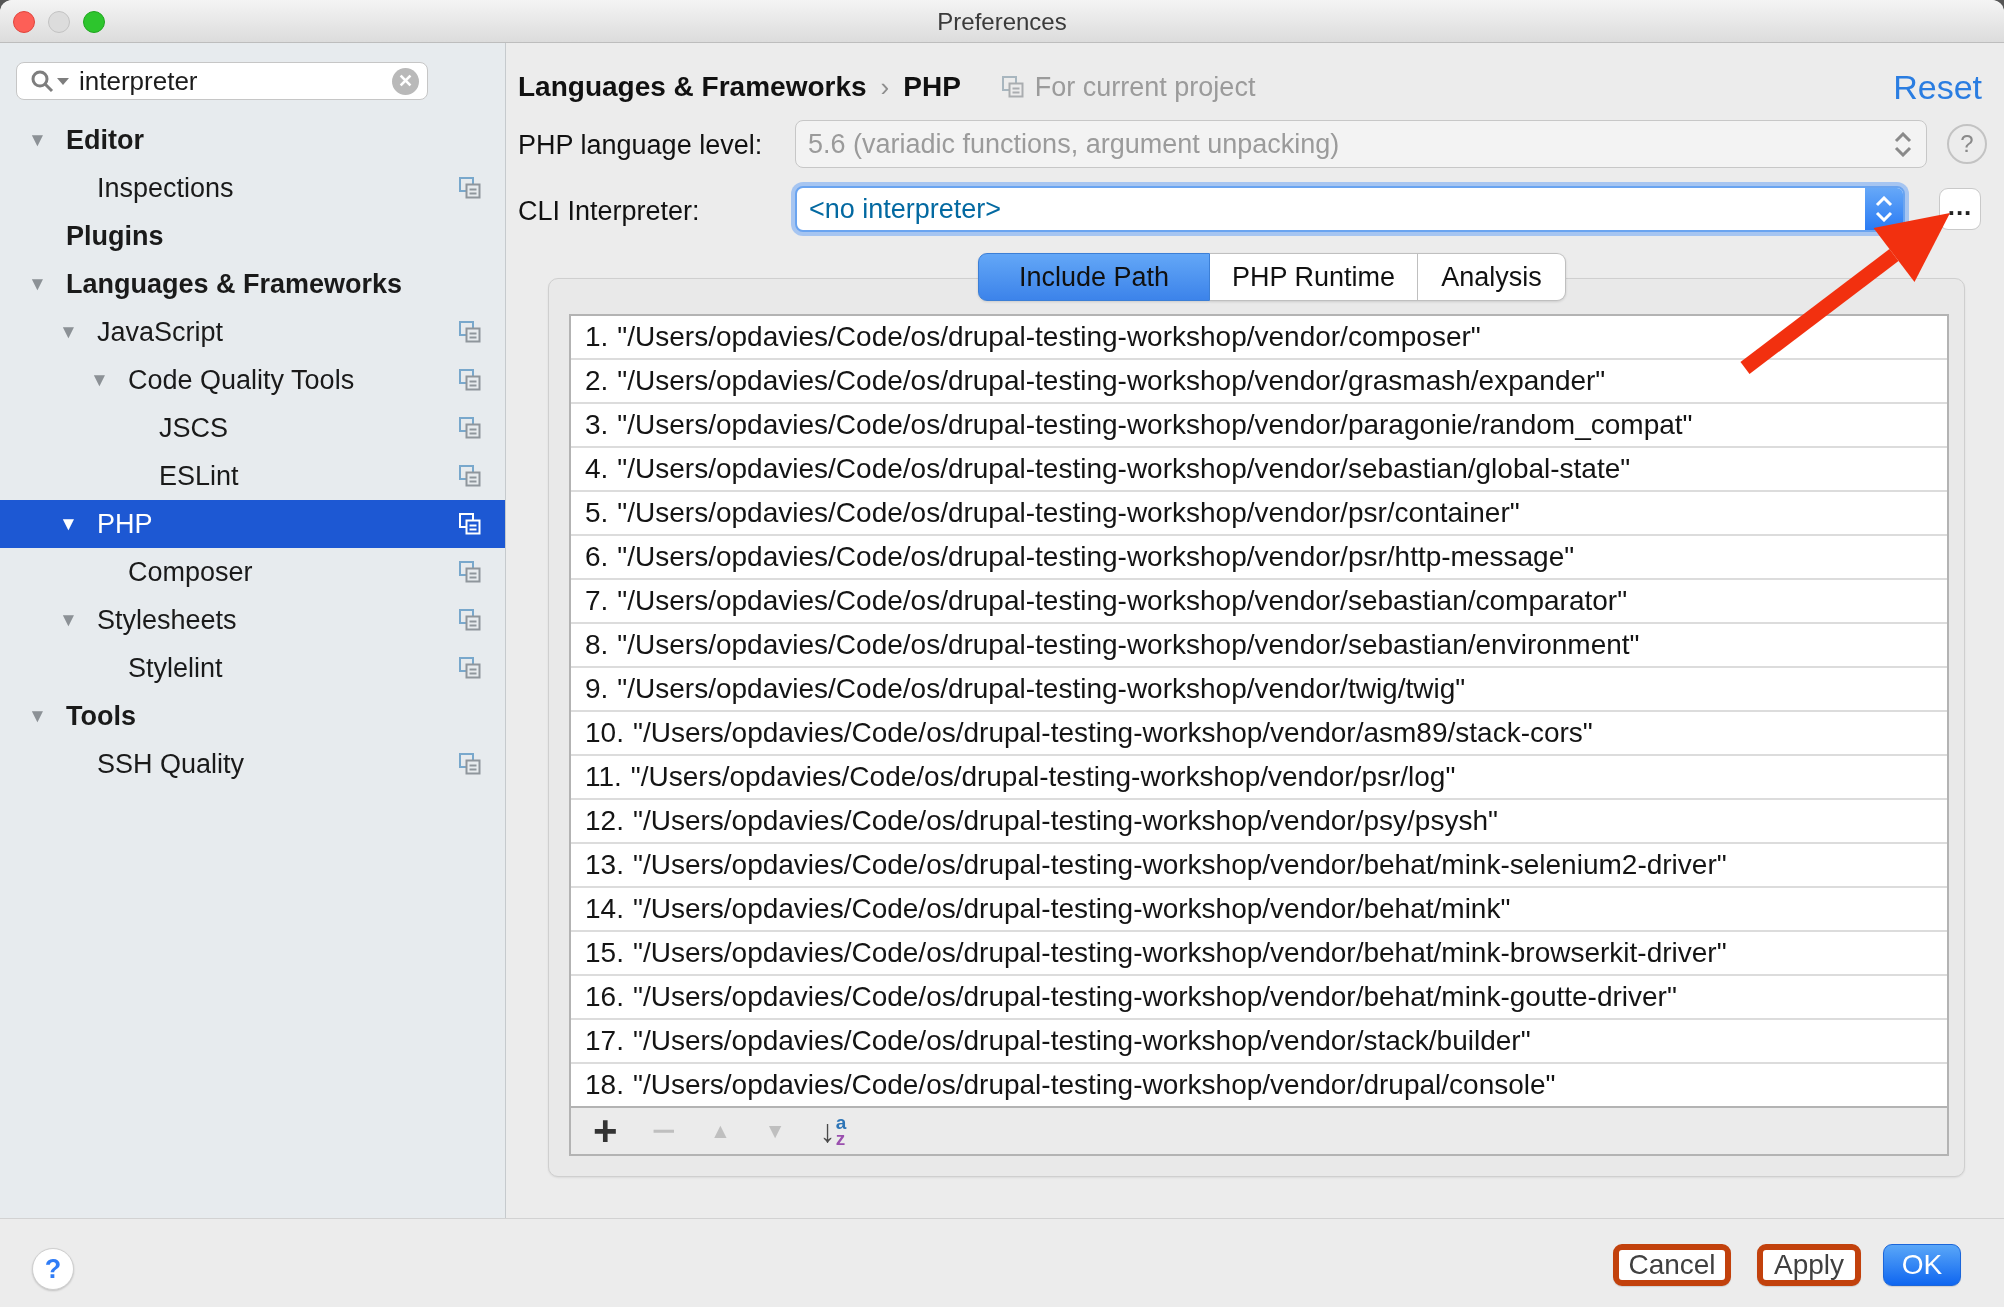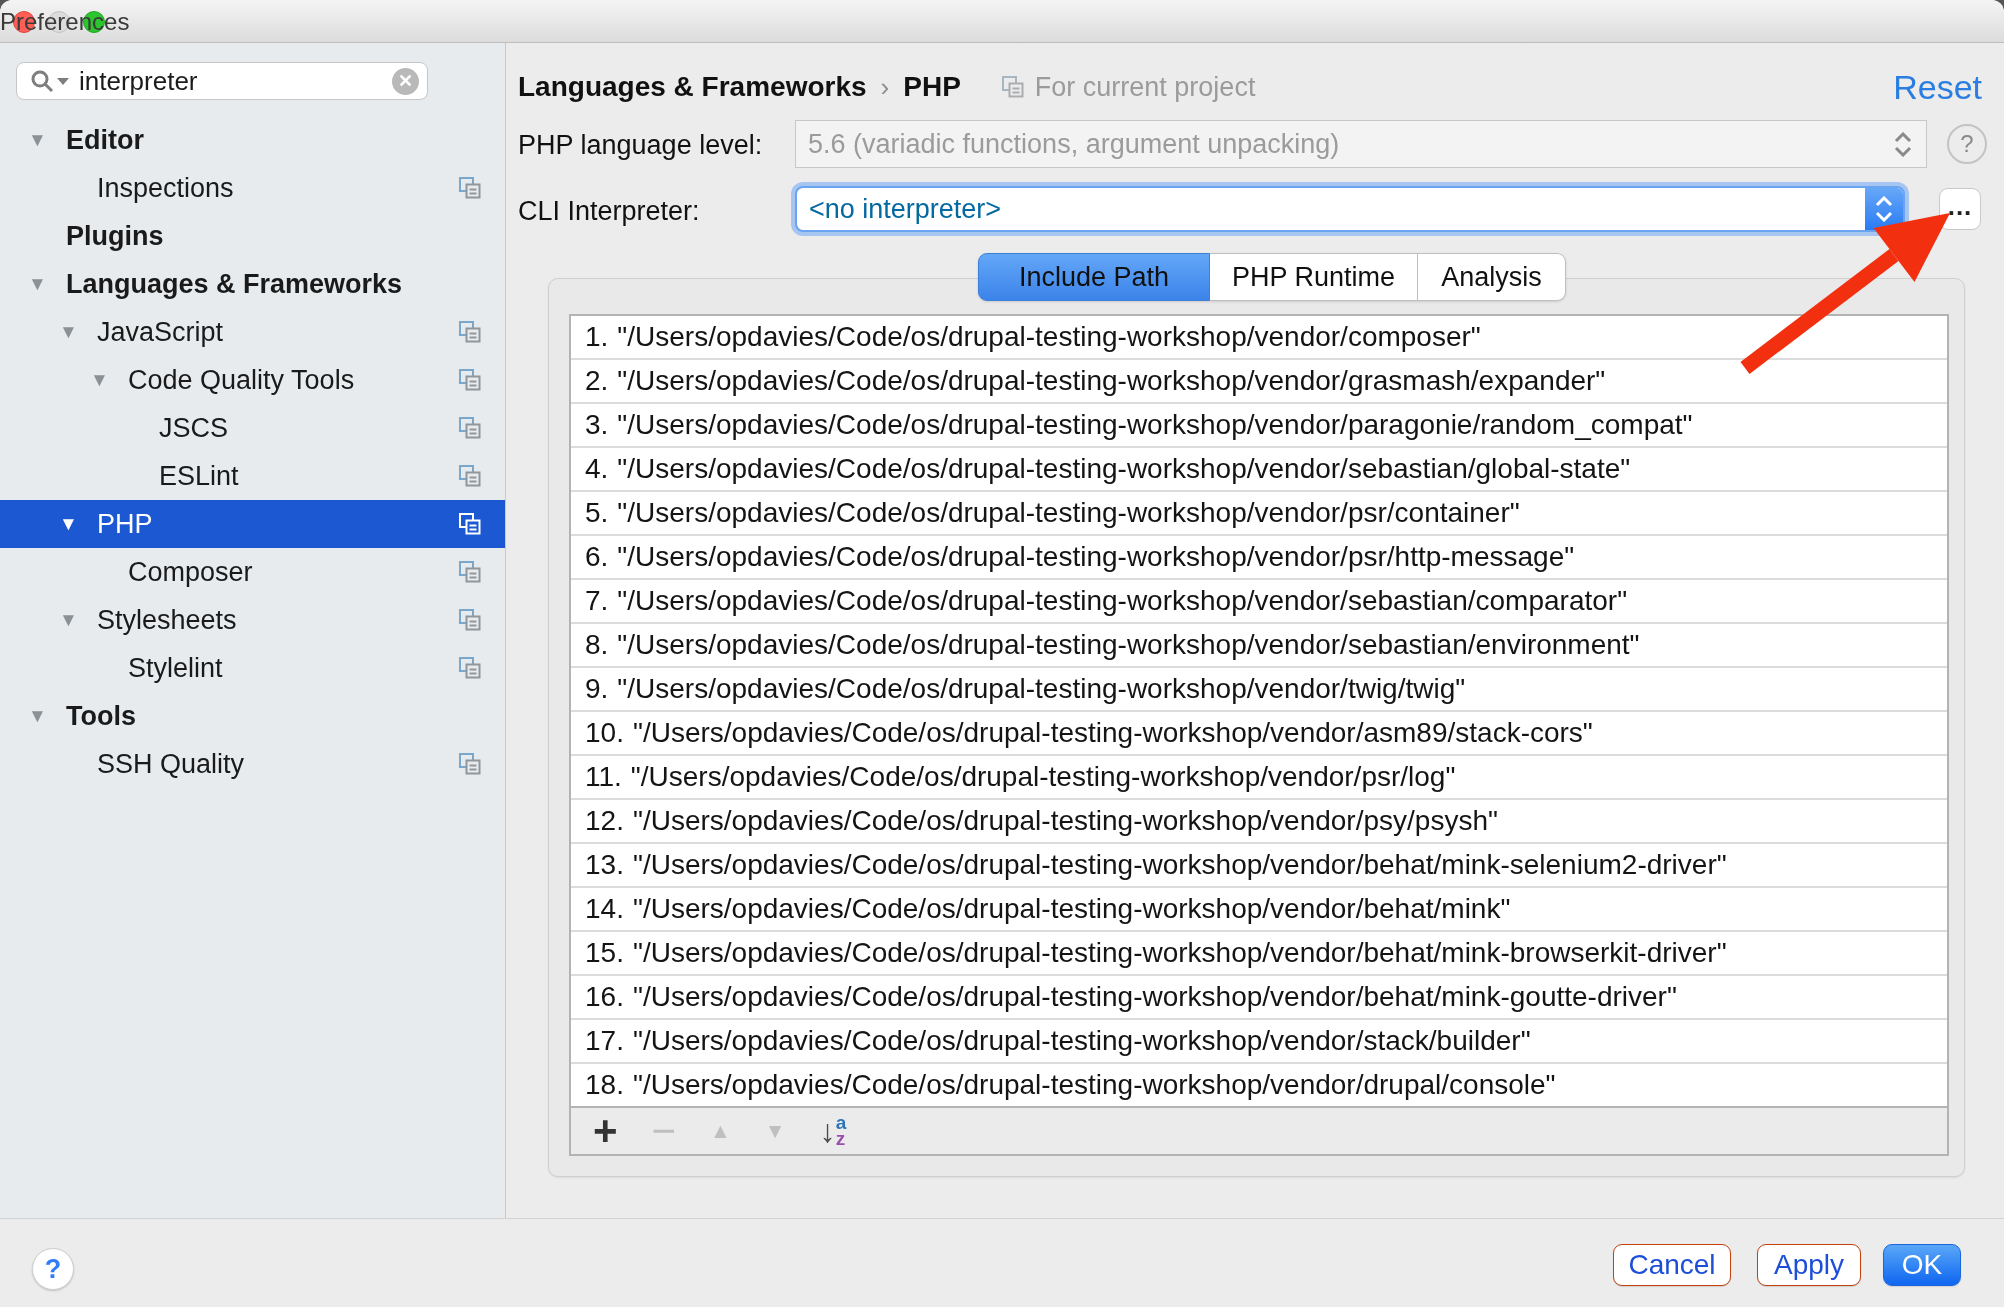--- a/index.html
+++ b/index.html
@@ -8,21 +8,21 @@
     position:relative;width:2004px;height:1307px;background:#ececec;
     font-family:"Liberation Sans",sans-serif;overflow:hidden;
     border-radius:12px 12px 0 0;
     --sel:#1d58d3; --link:#2a7de1; --arrow:#f2300f;
   }
   
   .titlebar{position:absolute;left:0;top:0;width:100%;height:43px;
     background:linear-gradient(#f4f4f4,#dcdcdc);border-bottom:1px solid #bdbdbd;
     border-radius:12px 12px 0 0;}
   .title{position:absolute;left:0;right:0;top:0;height:42px;line-height:43px;
-    text-align:left;font-size:24px;font-weight:500;color:#3a3a3a;}
+    text-align:center;font-size:24px;font-weight:500;color:#3a3a3a;}
   .lights{position:absolute;left:13px;top:11px;display:flex;gap:13px;}
   .light{width:22px;height:22px;border-radius:50%;}
   .light.close{background:#fd5f57;border:1px solid #e0443c;}
   .light.min{background:#dcdcdc;border:1px solid #c2c2c2;}
   .light.zoom{background:#2dc52d;border:1px solid #1fa51f;}
   
   .sidebar{position:absolute;left:0;top:43px;width:506px;height:1175px;
     background:#e7ebee;border-right:1px solid #c6cacd;}
   .searchbox{position:absolute;left:16px;top:19px;width:412px;height:38px;
     background:#fff;border:1px solid #c6c6c6;border-radius:8px;
@@ -54,21 +54,21 @@
   .crumbrow{position:absolute;left:12px;top:24px;right:22px;height:40px;
     display:flex;align-items:center;font-size:28px;}
   .crumb-b{font-weight:700;color:#111;}
   .crumb-sep{margin:0 14px;color:#8e8e8e;font-size:26px;}
   .scope{display:flex;align-items:center;margin-left:40px;color:#9b9b9b;font-size:27px;font-weight:400;}
   .scope .pages-icon{--pgb:#a8b6bf;--pgf:#ececec;--pgs:#aaadb0;margin-right:10px;}
   .flexsp{flex:1;}
   .reset{color:var(--link);font-weight:400;font-size:34px;}
   .form-label{position:absolute;left:12px;font-size:27px;color:#111;}
   .lang-select{position:absolute;left:289px;top:77px;width:1132px;height:48px;
-    background:#f3f3f3;border:1px solid #c7c7c7;border-radius:0;
+    background:#f3f3f3;border:1px solid #c7c7c7;border-radius:8px;
     display:flex;align-items:center;padding:0 12px;font-size:27px;color:#9b9b9b;}
   .lang-select .flexsp{flex:1;}
   .gray-stepper{display:flex;flex-direction:column;align-items:center;gap:3px;margin-right:2px;}
   .help-circle{position:absolute;left:1441px;top:81px;width:40px;height:40px;border-radius:50%;
     border:2px solid #c3c3c3;color:#8a8a8a;font-size:24px;line-height:36px;text-align:center;}
   .cli-combo{position:absolute;left:289px;top:143px;width:1110px;height:46px;background:#fff;
     border:2px solid #6aa4f0;border-radius:8px;box-shadow:0 0 0 4px rgba(110,165,245,.55);
     display:flex;align-items:center;overflow:hidden;}
   .cli-combo .val{flex:1;padding:0 12px;font-size:27px;color:#0369a1;}
   .blue-stepper{width:38px;align-self:stretch;background:linear-gradient(#66a8f8,#2a7bf4);
@@ -105,22 +105,22 @@
   .tb-sort .ar{font-size:32px;color:#4a4a4a;}
   .tb-sort .az{display:flex;flex-direction:column;font-size:19px;line-height:16px;font-weight:700;}
   .tb-sort .a{color:#2e75b6;}
   .tb-sort .z{color:#9a4fae;}
   
   .footer{position:absolute;left:0;top:1218px;width:100%;height:89px;background:#ececec;
     border-top:1px solid #d2d2d2;}
   .help-btn{position:absolute;left:32px;top:29px;width:42px;height:42px;border-radius:50%;
     background:#fff;border:1px solid #cfcfcf;box-shadow:0 1px 2px rgba(0,0,0,.18);
     color:#2f7cf6;font-size:27px;font-weight:700;text-align:center;line-height:40px;}
-  .btn{position:absolute;top:25px;height:42px;border-radius:9px;font-size:28px;color:#1d4ed8;
-    background:#fff;border:1px solid #c2410c;box-shadow:0 1px 1px rgba(0,0,0,.12);
+  .btn{position:absolute;top:25px;height:42px;border-radius:9px;font-size:28px;color:#404040;
+    background:#fff;border:6px solid #c2410c;box-shadow:0 1px 1px rgba(0,0,0,.12);
     display:flex;align-items:center;justify-content:center;}
   .btn.cancel{left:1613px;width:118px;}
   .btn.apply{left:1757px;width:104px;}
   .btn.ok{left:1883px;width:78px;background:linear-gradient(#5aa7f8,#0f66f0);
     border:1px solid #1b66da;color:#fff;font-weight:400;}
   
   .arrow-svg{position:absolute;left:1700px;top:190px;z-index:20;pointer-events:none;}
 </style>
 </head>
 <body>

